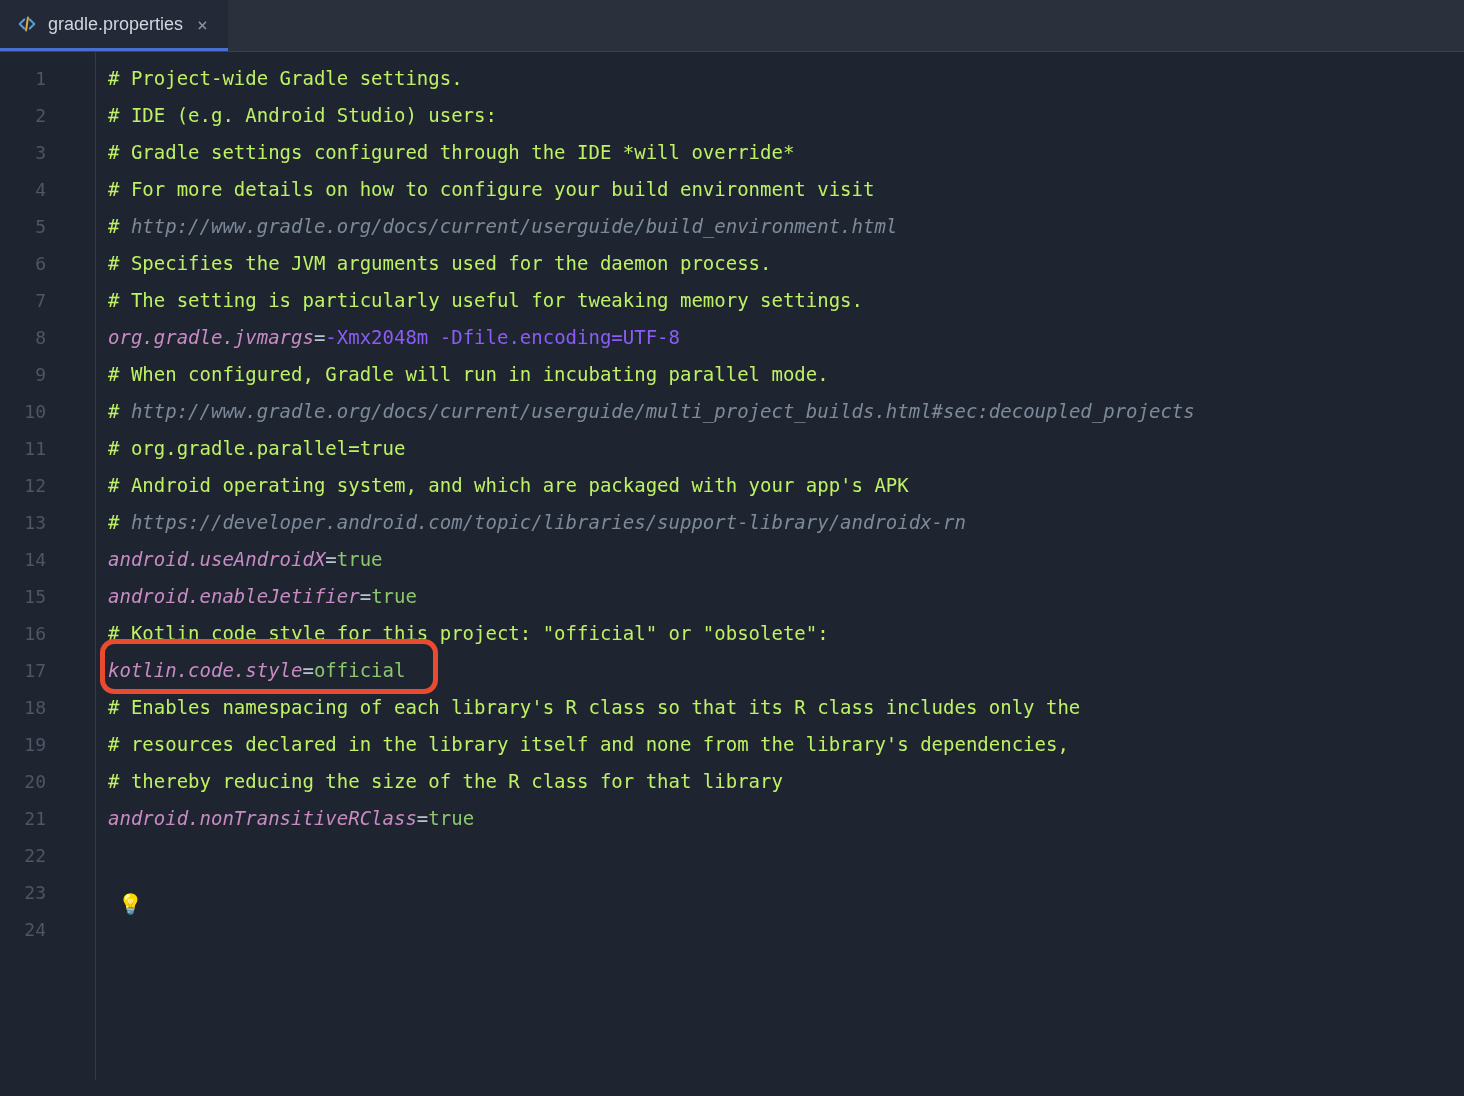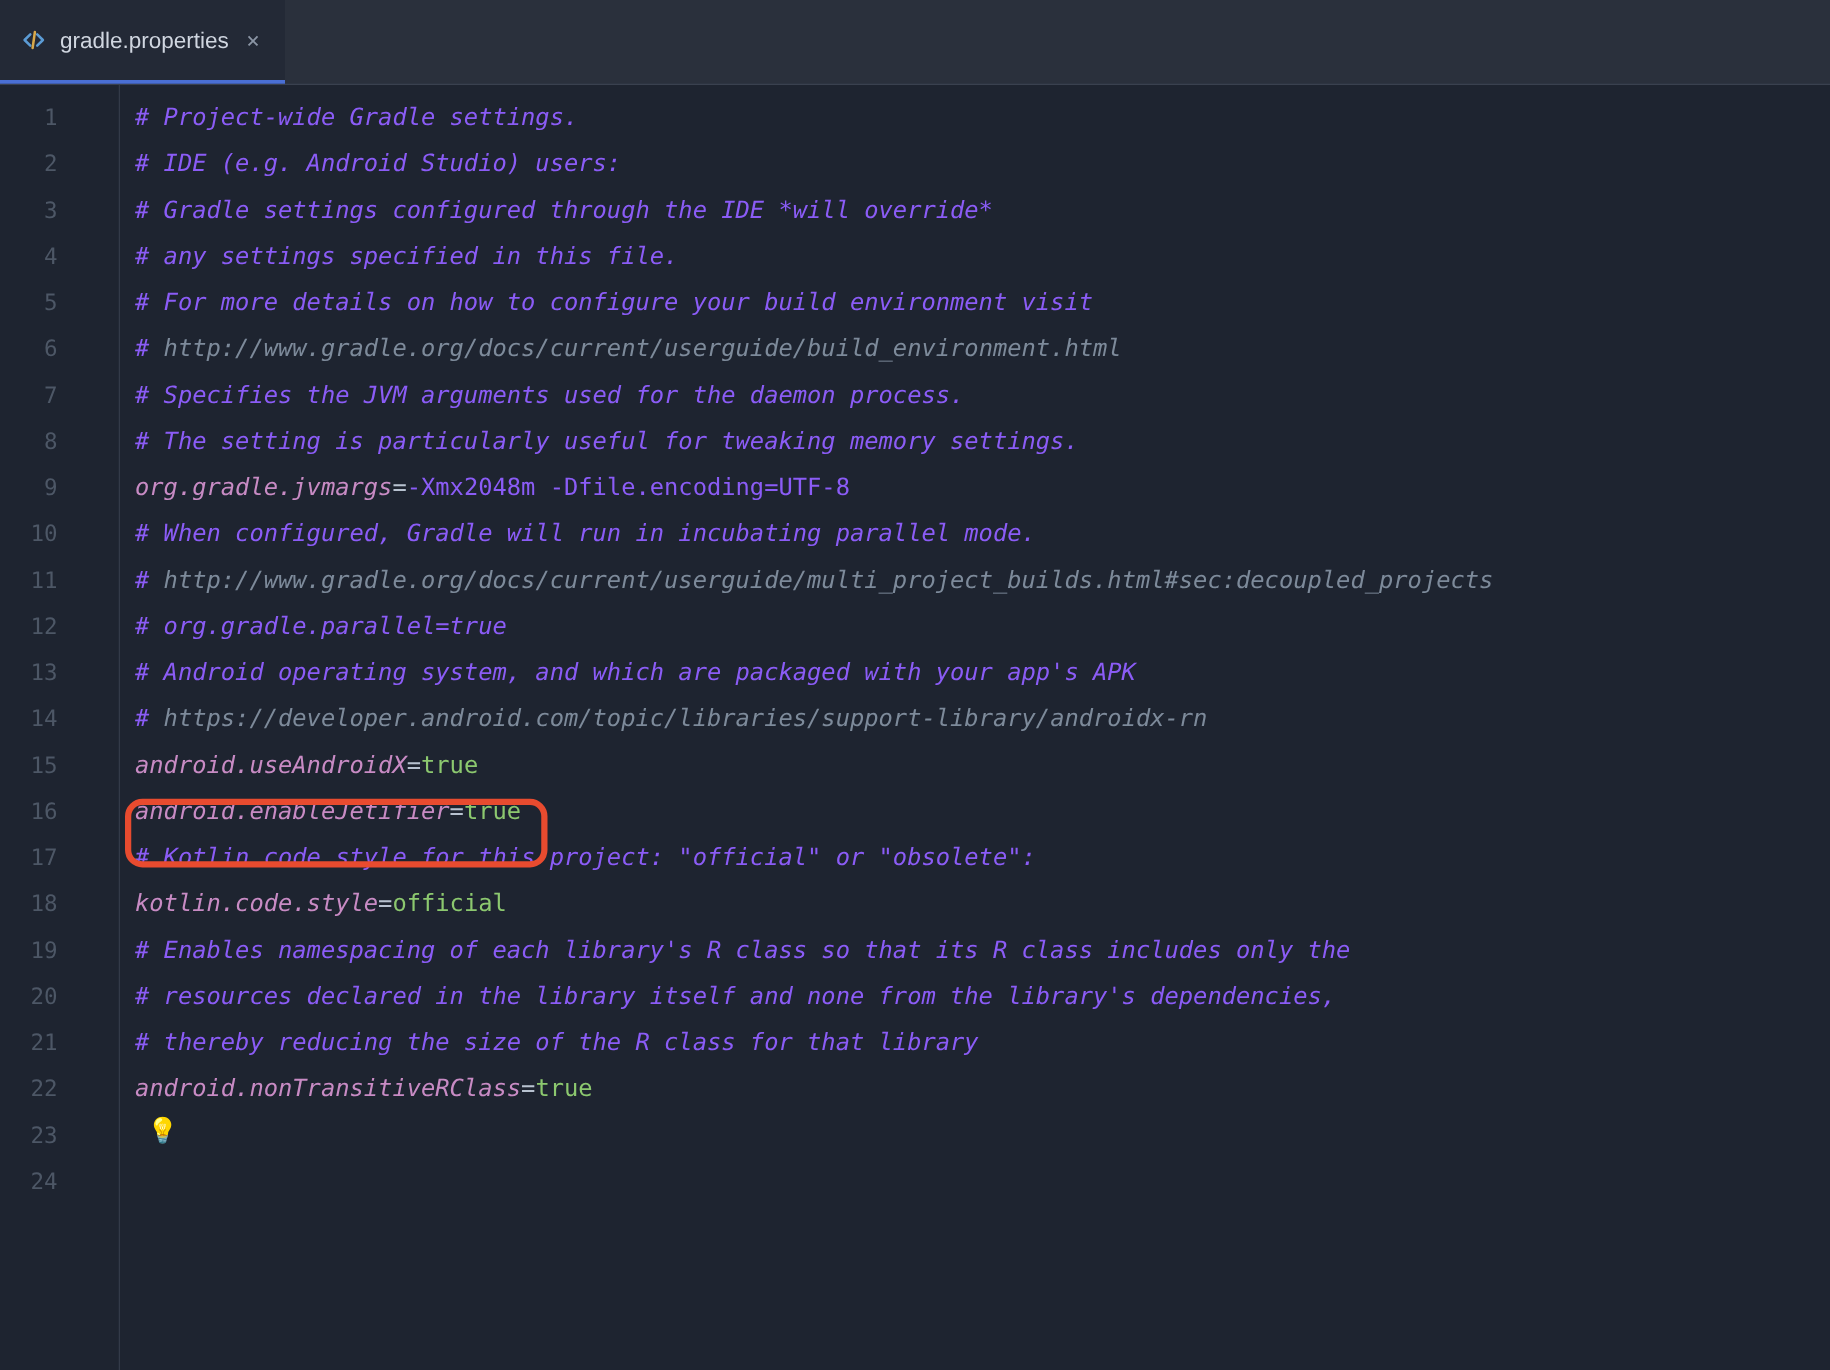--- a/index.html
+++ b/index.html
@@ -6,21 +6,21 @@
   body {
     background: #1e2430;
     font-family: 'Menlo', 'Monaco', 'Consolas', monospace;
     font-size: 19px;
     color: #9aa7b8;
     overflow: hidden;
     width: 1464px;
     height: 1096px;
   }
   .tab-bar {
-    height: 68px;
+    height: 52px;
     background: #2a303c;
     border-bottom: 1px solid #3a414f;
     display: flex;
     align-items: stretch;
   }
   .tab {
     display: flex;
     align-items: center;
     background: #232936;
     padding: 0 16px;
@@ -71,21 +71,21 @@
     padding-top: 8px;
     padding-left: 12px;
     position: relative;
   }
   .code-line {
     height: 37px;
     line-height: 37px;
     white-space: pre;
     position: relative;
   }
-  .comment { color: #8b5cf6; font-style: italic; }
+  .comment { color: #bef264; }
   .link-comment { color: #7d8a9a; font-style: italic; }
   .prop-key { color: #c88bc4; font-style: italic; }
   .eq { color: #b8c2d0; }
   .val { color: #8cc86f; }
   .flag { color: #8b5cf6; }
   .highlight-box {
     position: absolute;
     border: 5px solid #e84b2f;
     border-radius: 14px;
     left: 100px;
@@ -145,21 +145,20 @@
       <div class="gutter-line">21</div>
       <div class="gutter-line">22</div>
       <div class="gutter-line">23</div>
       <div class="gutter-line">24</div>
     </div>
   <div class="fold-column"></div>
   <div class="code-area">
       <div class="code-line"><span class="comment"># Project-wide Gradle settings.</span></div>
       <div class="code-line"><span class="comment"># IDE (e.g. Android Studio) users:</span></div>
       <div class="code-line"><span class="comment"># Gradle settings configured through the IDE *will override*</span></div>
-      <div class="code-line"><span class="comment"># any settings specified in this file.</span></div>
       <div class="code-line"><span class="comment"># For more details on how to configure your build environment visit</span></div>
       <div class="code-line"><span class="comment"># </span><span class="link-comment">http://www.gradle.org/docs/current/userguide/build_environment.html</span></div>
       <div class="code-line"><span class="comment"># Specifies the JVM arguments used for the daemon process.</span></div>
       <div class="code-line"><span class="comment"># The setting is particularly useful for tweaking memory settings.</span></div>
       <div class="code-line"><span class="prop-key">org.gradle.jvmargs</span><span class="eq">=</span><span class="flag">-Xmx2048m -Dfile.encoding=UTF-8</span></div>
       <div class="code-line"><span class="comment"># When configured, Gradle will run in incubating parallel mode.</span></div>
       <div class="code-line"><span class="comment"># </span><span class="link-comment">http://www.gradle.org/docs/current/userguide/multi_project_builds.html#sec:decoupled_projects</span></div>
       <div class="code-line"><span class="comment"># org.gradle.parallel=true</span></div>
       <div class="code-line"><span class="comment"># Android operating system, and which are packaged with your app's APK</span></div>
       <div class="code-line"><span class="comment"># </span><span class="link-comment">https://developer.android.com/topic/libraries/support-library/androidx-rn</span></div>

